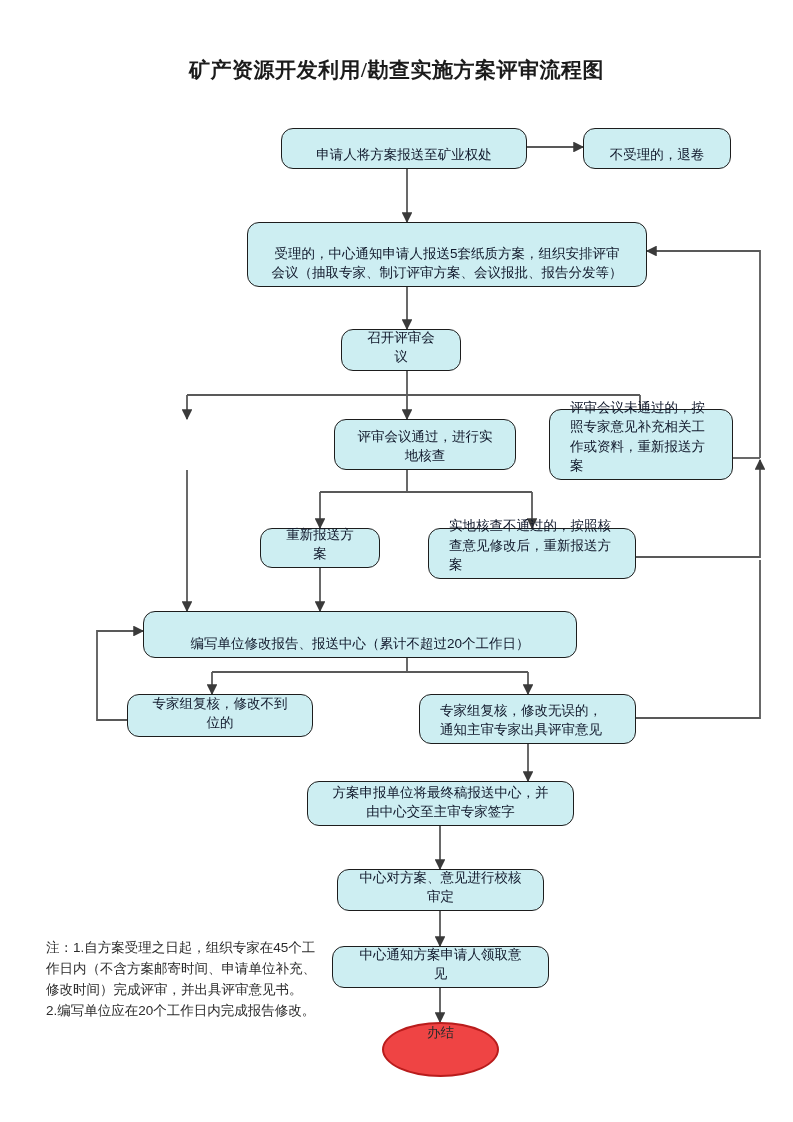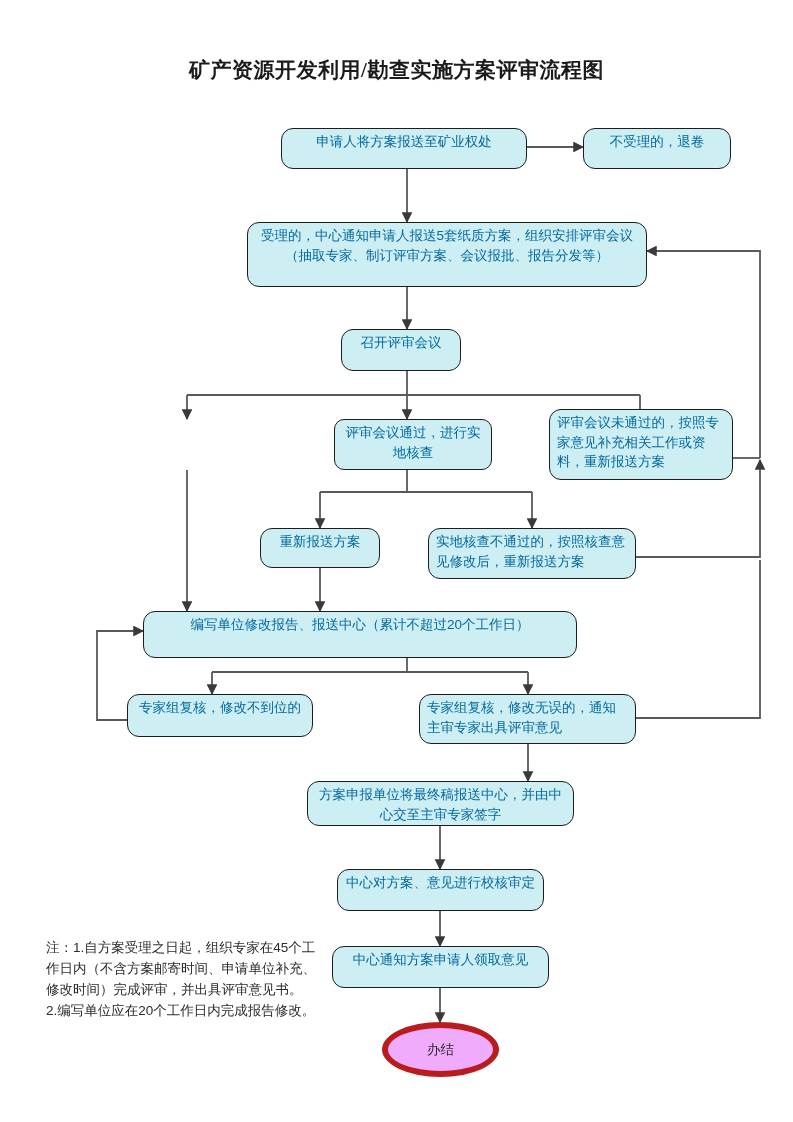--- a/index.html
+++ b/index.html
@@ -24,39 +24,39 @@
     color:#1b1b1b;
   }
 
   .node{
     position:absolute;
     box-sizing:border-box;
     background:#cdeef2;
     border:1.8px solid #1d1d1d;
     border-radius:12px;
     display:flex;
-    align-items:flex-start;
+    align-items:flex-end;
     justify-content:center;
     text-align:center;
     font-size:13.5px;
     line-height:1.45;
-    color:#0369a1;
-    padding:3px 7px;
+    color:#0f172a;
+    padding:3px 20px;
     box-shadow:0 0 0 0 rgba(0,0,0,0);
   }
   .node.left-align{ text-align:left; justify-content:flex-start; }
   .node .txt{ display:block; width:100%; }
 
   .terminator{
     position:absolute;
     box-sizing:border-box;
-    background:#f0abfc;
-    border:6px solid #b91c1c;
+    background:#ef4444;
+    border:2px solid #b91c1c;
     border-radius:50%;
-    display:flex;align-items:center;justify-content:center;
+    display:flex;align-items:flex-start;justify-content:center;
     font-size:13.5px;color:#2b2b2b;
   }
 
   #edges{position:absolute;left:0;top:0;width:793px;height:1122px;pointer-events:none;}
 
   #note{
     position:absolute;
     left:46px;top:938px;
     width:272px;
     font-size:13.5px;
@@ -135,21 +135,21 @@
 
   <div class="node" style="left:247px;top:222px;width:400px;height:65px;">
     <span class="txt">受理的，中心通知申请人报送5套纸质方案，组织安排评审会议（抽取专家、制订评审方案、会议报批、报告分发等）</span>
   </div>
 
   <div class="node" style="left:341px;top:329px;width:120px;height:42px;">
     <span class="txt">召开评审会议</span>
   </div>
 
 
-  <div class="node" style="left:334px;top:419px;width:158px;height:51px;border-radius:10px;">
+  <div class="node" style="left:334px;top:419px;width:182px;height:51px;">
     <span class="txt">评审会议通过，进行实地核查</span>
   </div>
 
   <div class="node left-align" style="left:549px;top:409px;width:184px;height:71px;">
     <span class="txt">评审会议未通过的，按照专家意见补充相关工作或资料，重新报送方案</span>
   </div>
 
   <div class="node" style="left:260px;top:528px;width:120px;height:40px;">
     <span class="txt">重新报送方案</span>
   </div>

